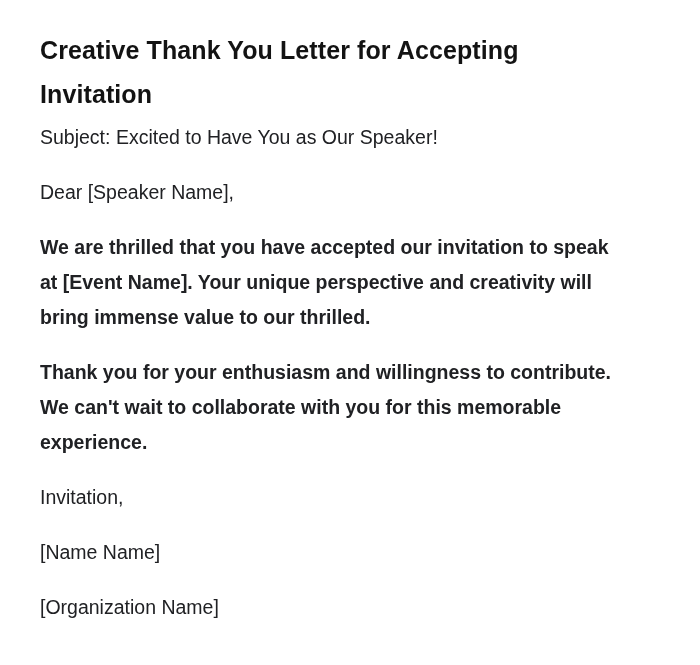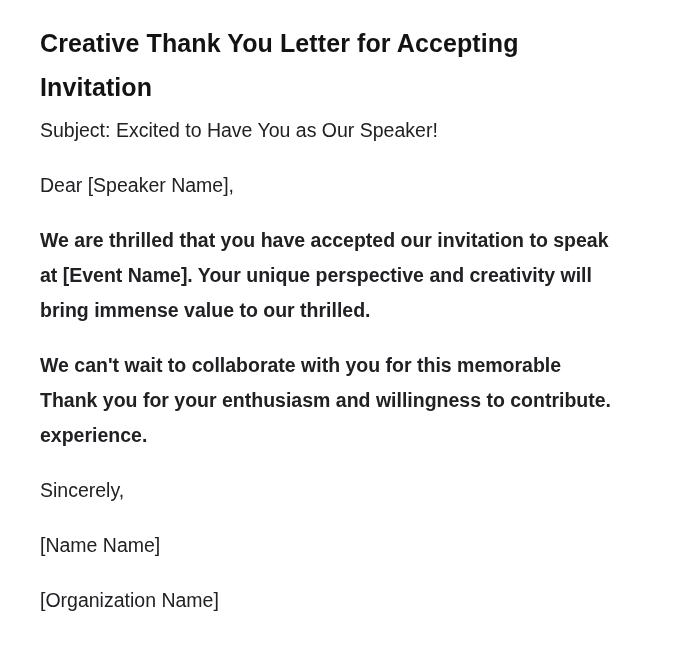--- a/index.html
+++ b/index.html
@@ -15,21 +15,21 @@
     -webkit-font-smoothing: antialiased;
   }
   .page {
     box-sizing: border-box;
     width: 700px;
     height: 665px;
     padding: 0 40px 0 40px;
     background: #ffffff;
   }
   .title {
-    margin: 21px 0 0 0;
+    margin: 28px 0 0 0;
     font-size: 25px;
     line-height: 44px;
     font-weight: 700;
     color: #131313;
     letter-spacing: 0.1px;
   }
   .title-line {
     display: block;
     white-space: nowrap;
   }
@@ -64,24 +64,24 @@
 
   <p class="para">Dear [Speaker Name],</p>
 
   <p class="para">
     <span class="line">We are thrilled that you have accepted our invitation to speak</span>
     <span class="line">at [Event Name]. Your unique perspective and creativity will</span>
     <span class="line">bring immense value to our thrilled.</span>
   </p>
 
   <p class="para">
+    <span class="line">Thank you for your enthusiasm and willingness to contribute.</span>
     <span class="line">We can't wait to collaborate with you for this memorable</span>
-    <span class="line">Thank you for your enthusiasm and willingness to contribute.</span>
     <span class="line">experience.</span>
   </p>
 
-  <p class="para">Sincerely,</p>
+  <p class="para">Invitation,</p>
 
   <p class="para">[Name Name]</p>
 
   <p class="para">[Organization Name]</p>
 
 </div>
 
 </body></html>

